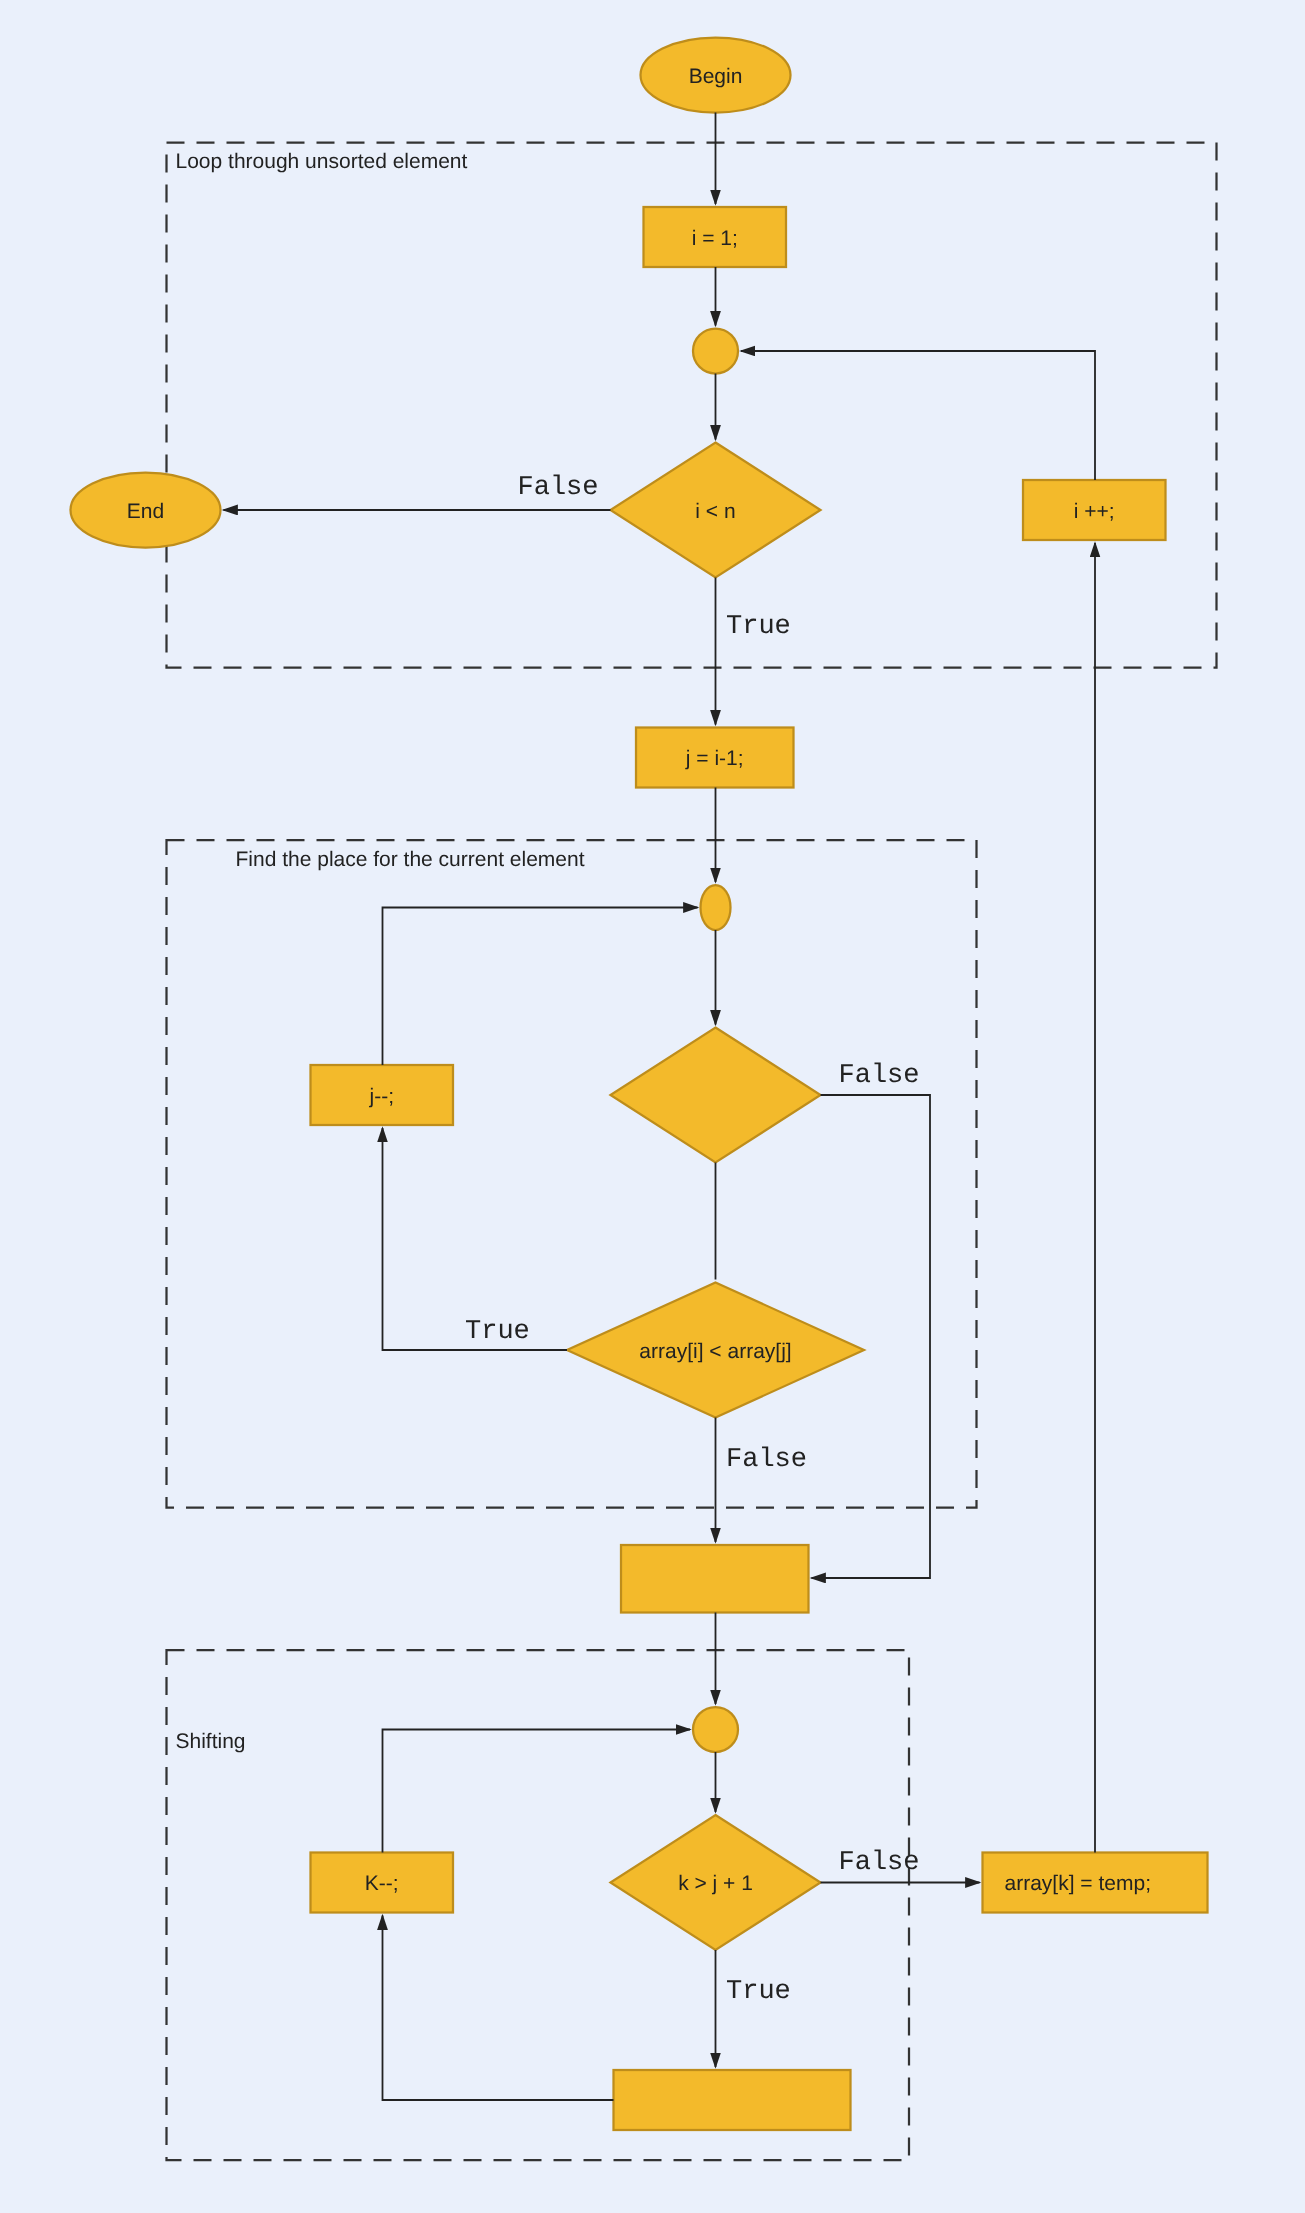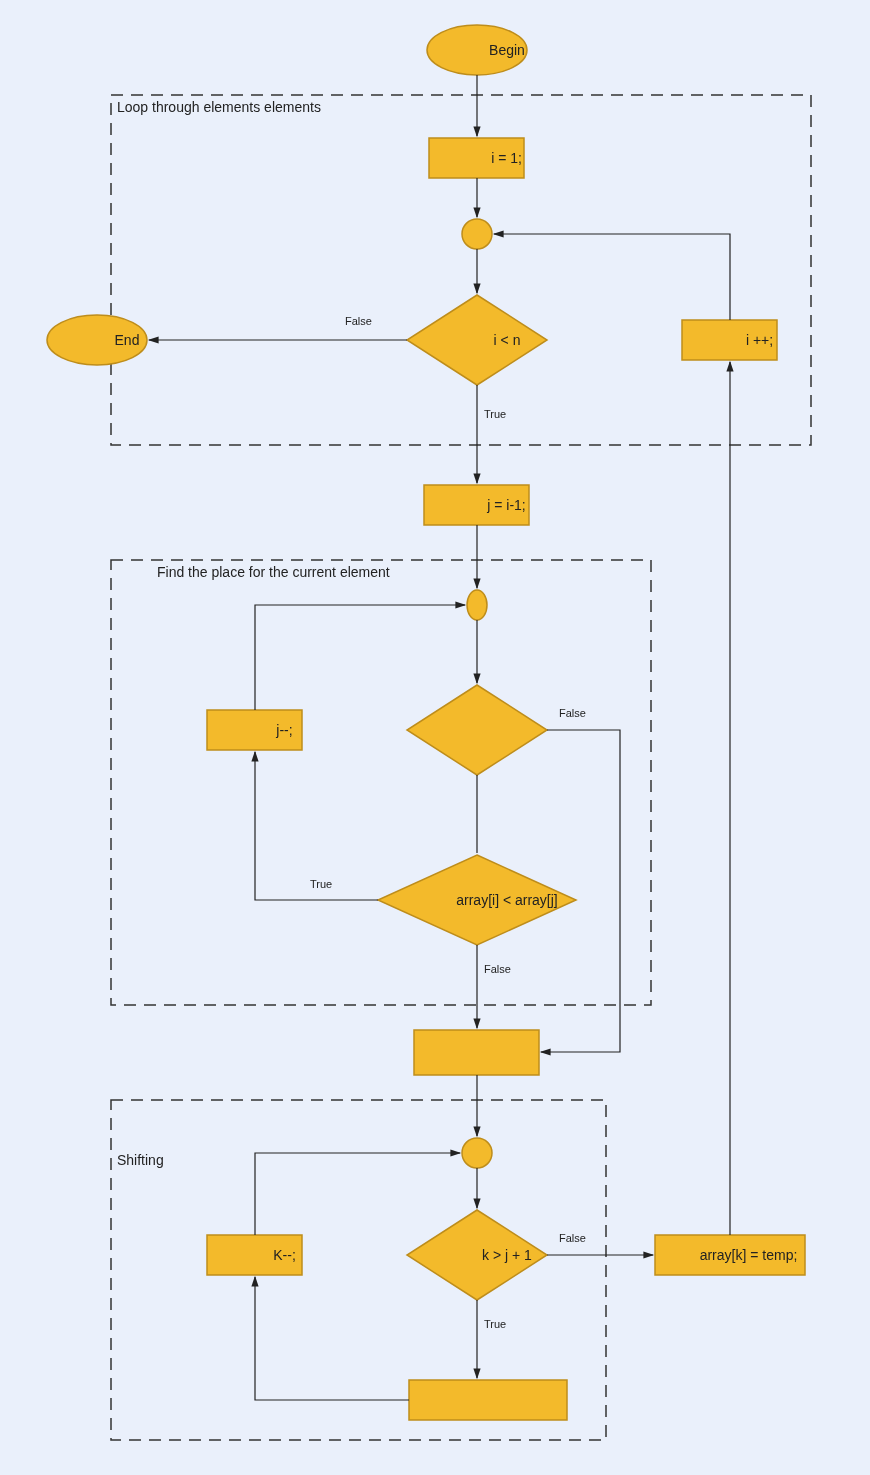--- a/index.html
+++ b/index.html
@@ -16,29 +16,29 @@
     height: 1475px;
   }
   svg { position: absolute; top: 0; left: 0; }
   .shape-text {
     position: absolute;
     display: flex;
     align-items: center;
     justify-content: center;
     text-align: center;
     line-height: 1.2;
-    margin-left: 30px;
   }
   .group-label {
     position: absolute;
     font-size: 14px;
   }
   .edge-label {
     position: absolute;
-    font-size: 11px;
+    font-size: 18px;
+    font-family: Liberation Mono, monospace;
   }
 </style>
 </head>
 <body>
 
 <div class="canvas">
 
 <svg width="870" height="1475">
   <defs>
     <marker id="arrow" markerWidth="10" markerHeight="10" refX="8" refY="3" orient="auto">
@@ -130,21 +130,21 @@
 <div class="shape-text" style="left:429px; top:138px; width:95px; height:40px;">i = 1;</div>
 <div class="shape-text" style="left:407px; top:318px; width:140px; height:44px;">i &lt; n</div>
 <div class="shape-text" style="left:682px; top:320px; width:95px; height:40px;">i ++;</div>
 <div class="shape-text" style="left:424px; top:485px; width:105px; height:40px;">j = i-1;</div>
 <div class="shape-text" style="left:207px; top:710px; width:95px; height:40px;">j--;</div>
 <div class="shape-text" style="left:378px; top:878px; width:198px; height:44px;">array[i] &lt; array[j]</div>
 <div class="shape-text" style="left:407px; top:1233px; width:140px; height:44px;">k &gt; j + 1</div>
 <div class="shape-text" style="left:207px; top:1235px; width:95px; height:40px;">K--;</div>
 <div class="shape-text" style="left:655px; top:1235px; width:127px; height:40px;">array[k] = temp;</div>
 
-<div class="group-label" style="left:117px; top:99px;">Loop through elements elements</div>
+<div class="group-label" style="left:117px; top:99px;">Loop through unsorted element</div>
 <div class="group-label" style="left:117px; top:564px;margin-left:40px;">Find the place for the current element</div>
 <div class="group-label" style="left:117px; top:1104px;margin-top:48px;">Shifting</div>
 
 <div class="edge-label" style="left:345px; top:315px;">False</div>
 <div class="edge-label" style="left:484px; top:408px;">True</div>
 <div class="edge-label" style="left:559px; top:707px;">False</div>
 <div class="edge-label" style="left:310px; top:878px;">True</div>
 <div class="edge-label" style="left:484px; top:963px;">False</div>
 <div class="edge-label" style="left:484px; top:1318px;">True</div>
 <div class="edge-label" style="left:559px; top:1232px;">False</div>

